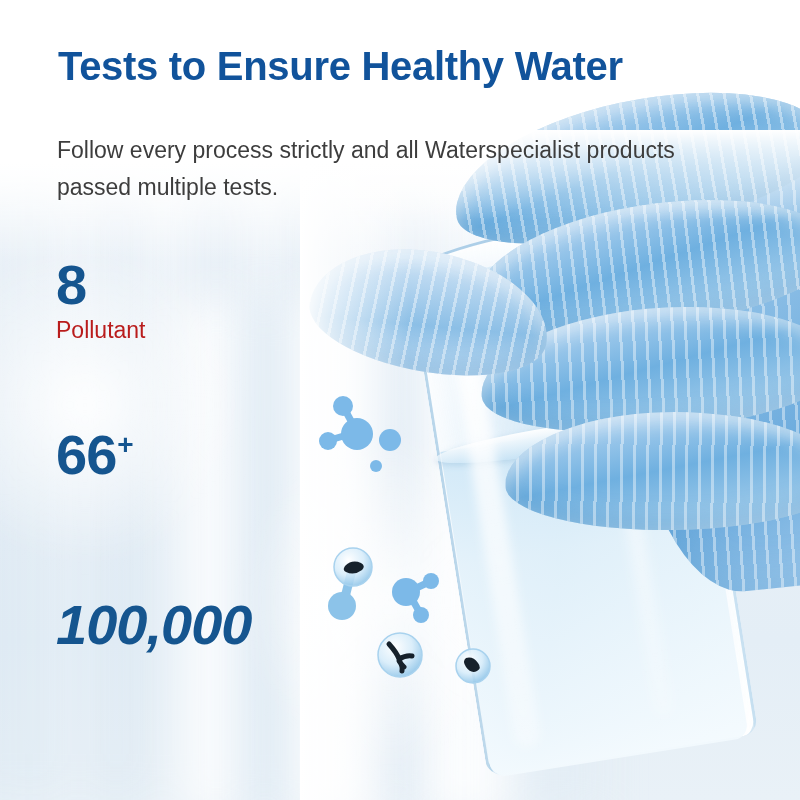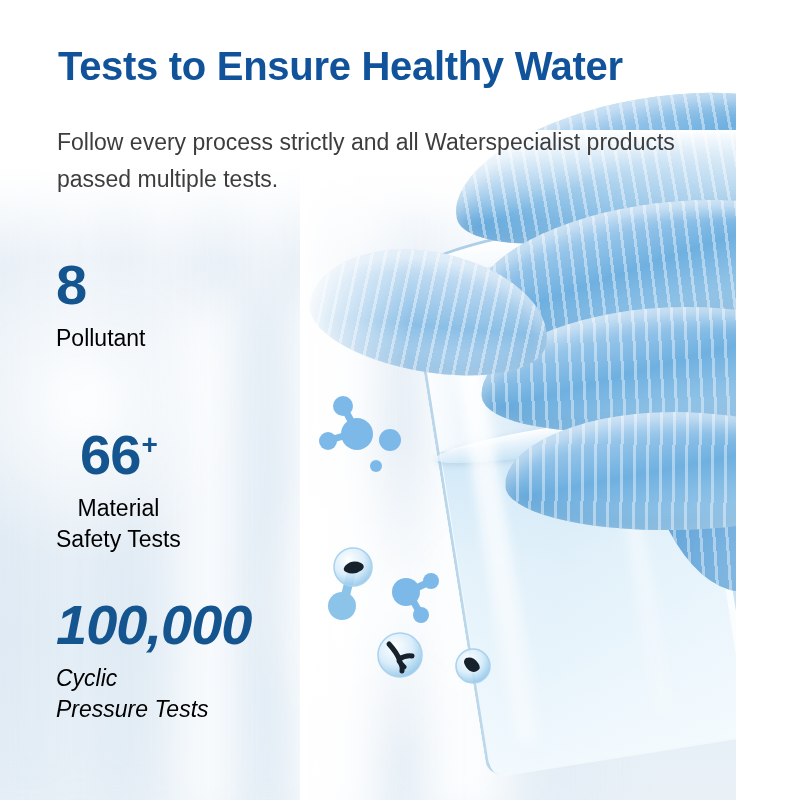--- a/index.html
+++ b/index.html
@@ -2,21 +2,21 @@
 <html><head>
 <meta charset="utf-8">
 <style>
   html,body{margin:0;padding:0;}
   body{
     width:800px;height:800px;overflow:hidden;
     font-family:"Liberation Sans", sans-serif;
     background:#ffffff;
   }
   #poster{
-    position:relative;width:736px;height:800px;overflow:hidden;
+    position:relative;width:800px;height:800px;overflow:hidden;
     background:#ffffff;
   }
 
   
   .bg-layer{position:absolute;inset:0;overflow:hidden;}
 
   .bg-base{
     position:absolute;inset:0;
     background:
       linear-gradient(180deg,#ffffff 0%,#ffffff 18%,#f3f7fb 30%,#e8f0f7 55%,#e4eef6 80%,#e9f1f7 100%);
@@ -165,38 +165,38 @@
   
   .gfx{position:absolute;left:0;top:0;width:800px;height:800px;pointer-events:none;}
 
   
   .title{
     position:absolute;left:58px;top:44px;
     font-size:40px;font-weight:bold;letter-spacing:-.3px;
     color:#11539b;white-space:nowrap;
   }
   .subtitle{
-    position:absolute;left:57px;top:124px;width:640px;
+    position:absolute;left:57px;top:132px;width:640px;
     font-size:23px;line-height:37px;color:#3d3d3d;
   }
 
   .stat{position:absolute;left:56px;}
   .s1{top:258px;}
   .s2{top:428px;text-align:center;}
   .s3{top:598px;font-style:italic;}
 
   .stat-num{
     font-size:56px;font-weight:bold;line-height:.95;
     color:#15558f;letter-spacing:-1px;white-space:nowrap;
   }
   .stat-num .plus{
     font-size:28px;vertical-align:super;line-height:0;margin-left:1px;
   }
   .stat-label{
-    margin-top:12px;font-size:23px;line-height:31px;color:#000000;
+    margin-top:4px;font-size:23px;line-height:31px;color:#b91c1c;
   }
 </style>
 </head>
 <body>
 
 <div id="poster">
 
   <div class="bg-layer">
     <div class="bg-base"></div>
     <div class="streaks"></div>
@@ -295,27 +295,19 @@
 
   <div class="stat s1">
     <div class="stat-num"><span>8</span><span class="plus"></span></div>
     <div class="stat-label">
       <div>Pollutant</div>
     </div>
   </div>
 
   <div class="stat s2">
     <div class="stat-num"><span>66</span><span class="plus">+</span></div>
-    <div class="stat-label">
-      <div>Material</div>
-      <div>Safety Tests</div>
-    </div>
   </div>
 
   <div class="stat s3">
     <div class="stat-num"><span>100,000</span><span class="plus"></span></div>
-    <div class="stat-label">
-      <div>Cyclic</div>
-      <div>Pressure Tests</div>
-    </div>
   </div>
 
 </div>
 
 </body></html>

